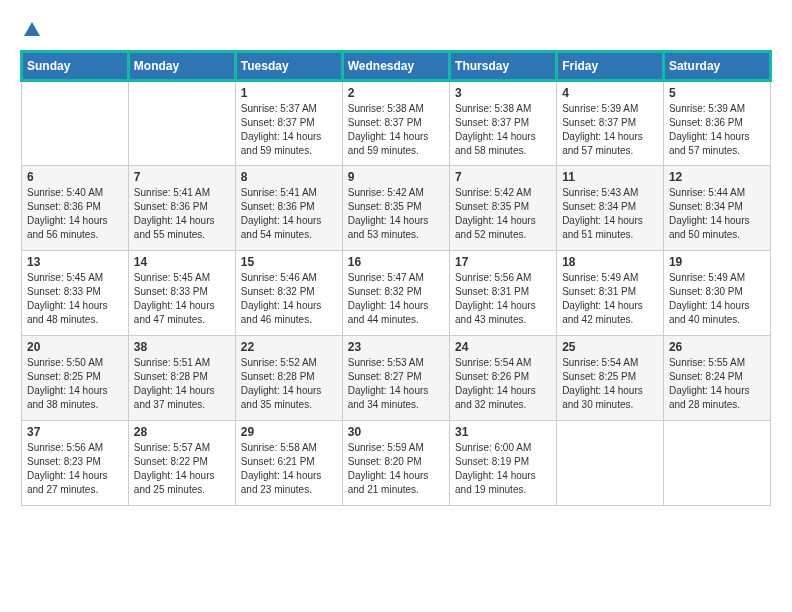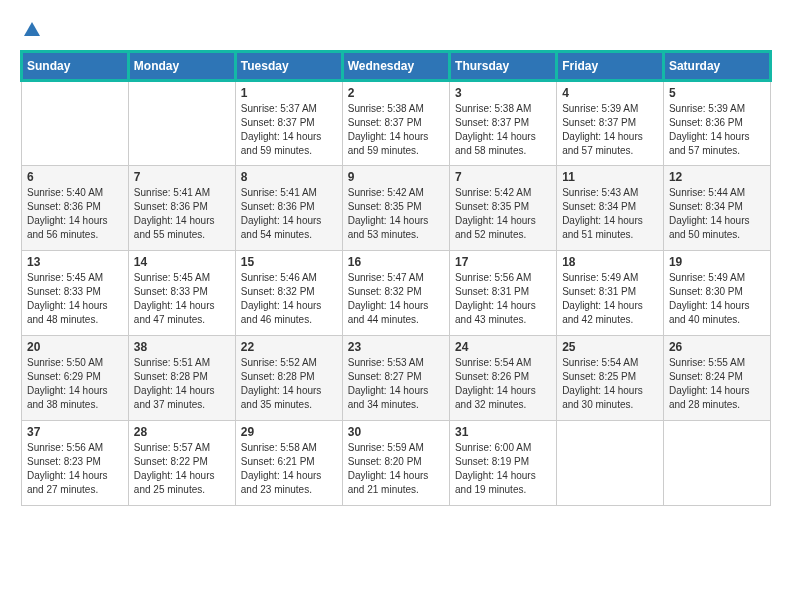--- a/index.html
+++ b/index.html
@@ -249,21 +249,21 @@
           <span class="day-number">19</span>
           <div class="day-info">Sunrise: 5:49 AM
 Sunset: 8:30 PM
 Daylight: 14 hours and 40 minutes.</div>
         </td>
       </tr>
       <tr>
         <td>
           <span class="day-number">20</span>
           <div class="day-info">Sunrise: 5:50 AM
-Sunset: 6:29 PM
+Sunset: 8:25 PM
 Daylight: 14 hours and 38 minutes.</div>
         </td>
         <td>
           <span class="day-number">38</span>
           <div class="day-info">Sunrise: 5:51 AM
 Sunset: 8:28 PM
 Daylight: 14 hours and 37 minutes.</div>
         </td>
         <td>
           <span class="day-number">22</span>

